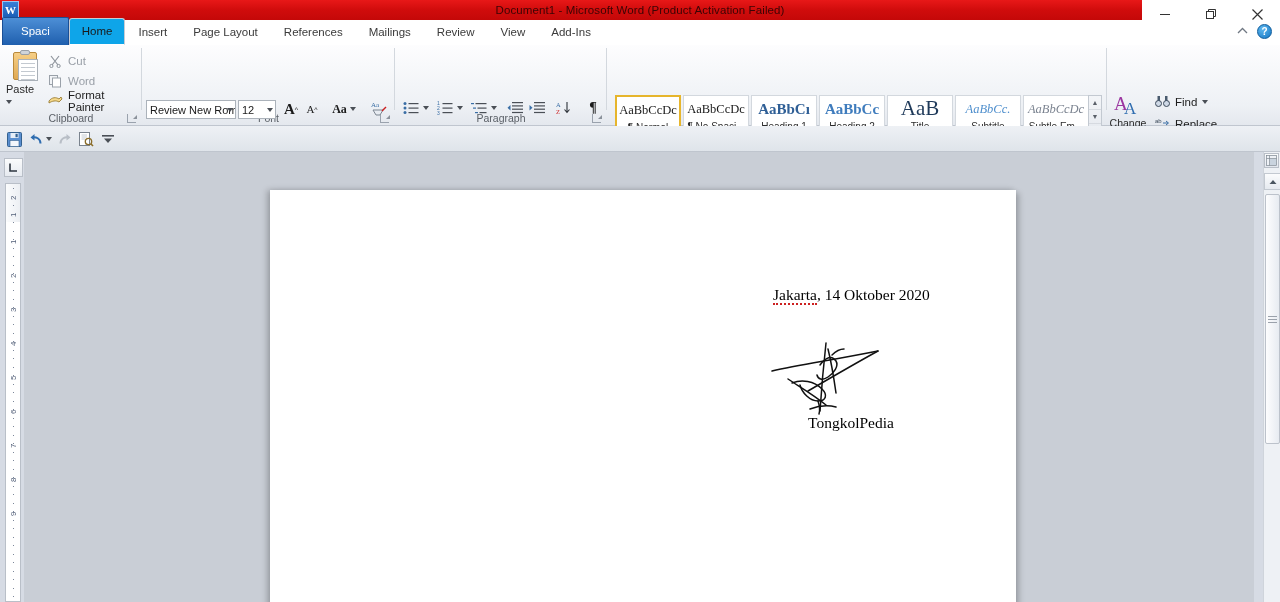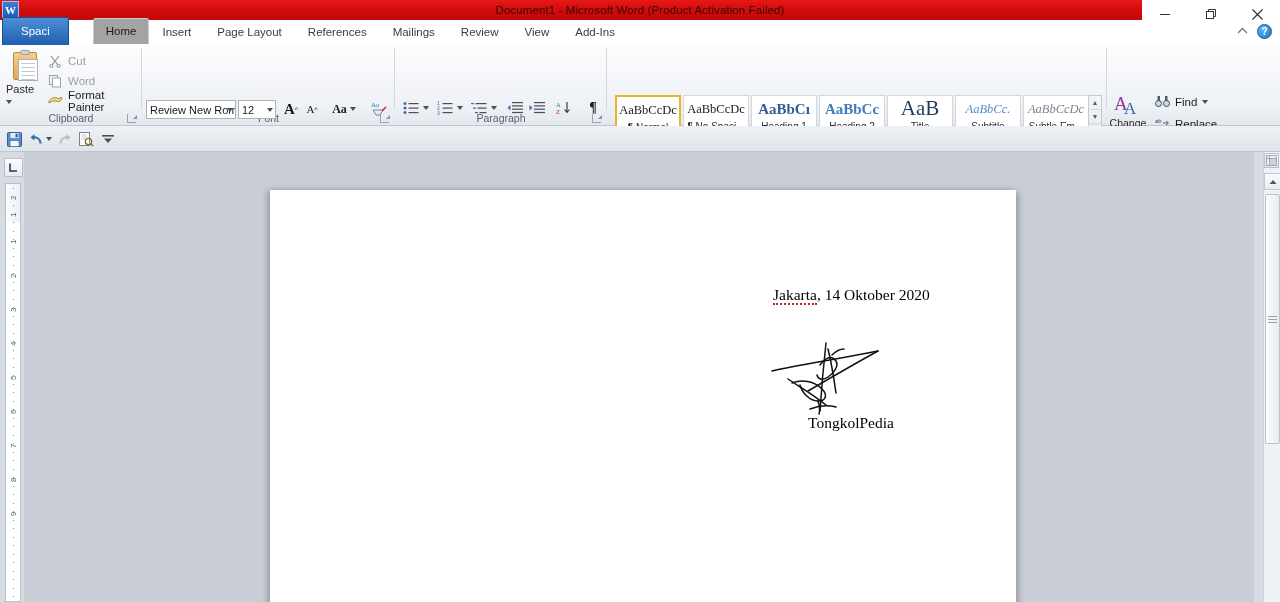--- a/index.html
+++ b/index.html
@@ -49,22 +49,22 @@
     padding:4px 12px 5px; font-size:11.5px; color:#3b3b3b; line-height:16px;
     border:1px solid transparent; border-bottom:none; white-space:nowrap;
   }
   .tab.file {
     background:linear-gradient(to bottom,#4d8fd6,#1f5fae);
     color:#fff; padding:5px 18px 6px; margin-left:2px;
     border:1px solid #1a4f96; border-bottom:none;
     border-radius:2px 2px 0 0;
   }
   .tab.active {
-    background:#a3a3a3; border:1px solid #c6ccd4; border-bottom:1px solid #fff;
-    border-radius:3px 3px 0 0; color:#1a1a1a;margin-left:24px;
+    background:#0ea5e9; border:1px solid #c6ccd4; border-bottom:1px solid #fff;
+    border-radius:3px 3px 0 0; color:#1a1a1a;
   }
   .tabright { position:absolute; right:8px; top:4px; display:flex; align-items:center; gap:8px; }
   .helpbtn {
     width:15px; height:15px; border-radius:50%;
     background:radial-gradient(circle at 35% 30%,#5fb8ef,#1476c4);
     border:1px solid #0d5b9b; color:#fff; font-size:10px; font-weight:bold;
     display:flex; align-items:center; justify-content:center;
   }
 
   

